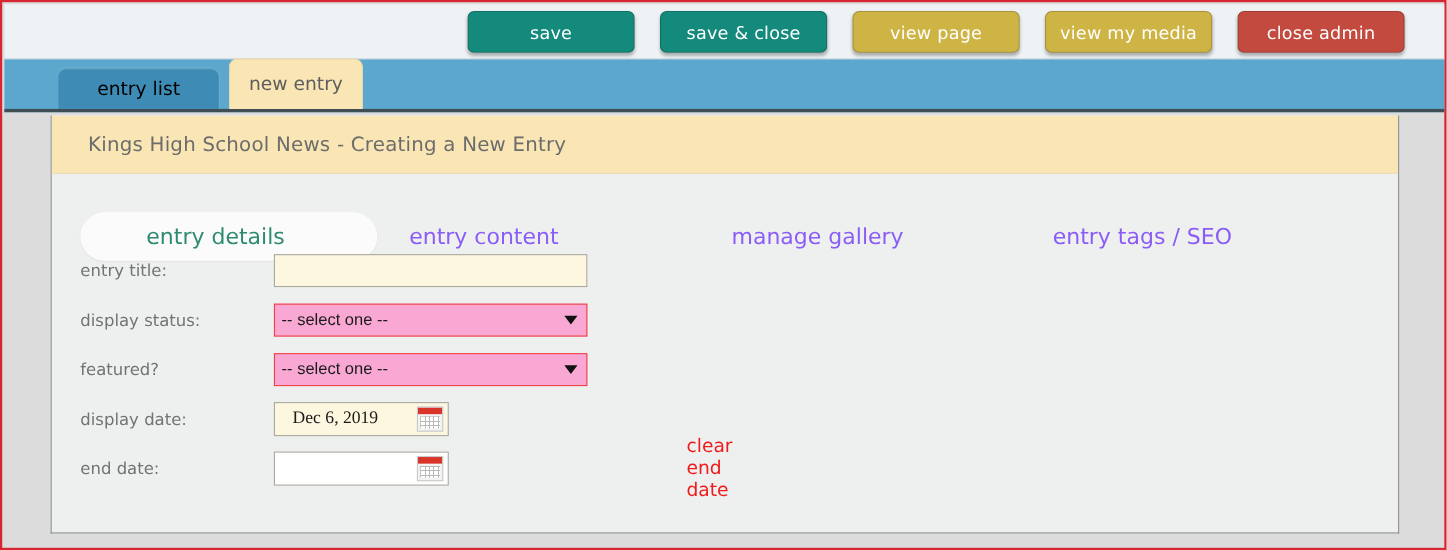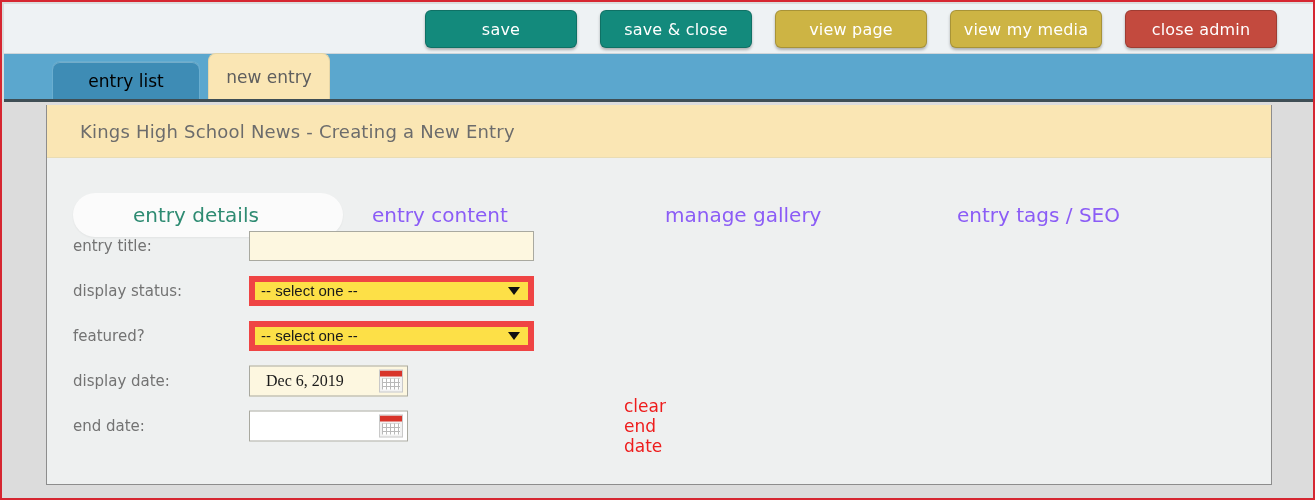--- a/index.html
+++ b/index.html
@@ -197,22 +197,22 @@
     box-sizing: border-box;
     font-size: 15px;
     color: #333;
     padding: 0 6px;
     font-family: "DejaVu Sans", sans-serif;
     outline: none;
   }
   .sel {
     width: 285px;
     height: 30px;
-    background: #fde047;
-    border: 6px solid #ef4444;
+    background: #f9a8d4;
+    border: 1px solid #ef4444;
     box-sizing: border-box;
     display: flex;
     align-items: center;
     padding: 0 6px;
     font-size: 15px;
     color: #1a1a1a;
     cursor: pointer;
     user-select: none;
     position: relative;
     font-family: "Liberation Sans", sans-serif;

